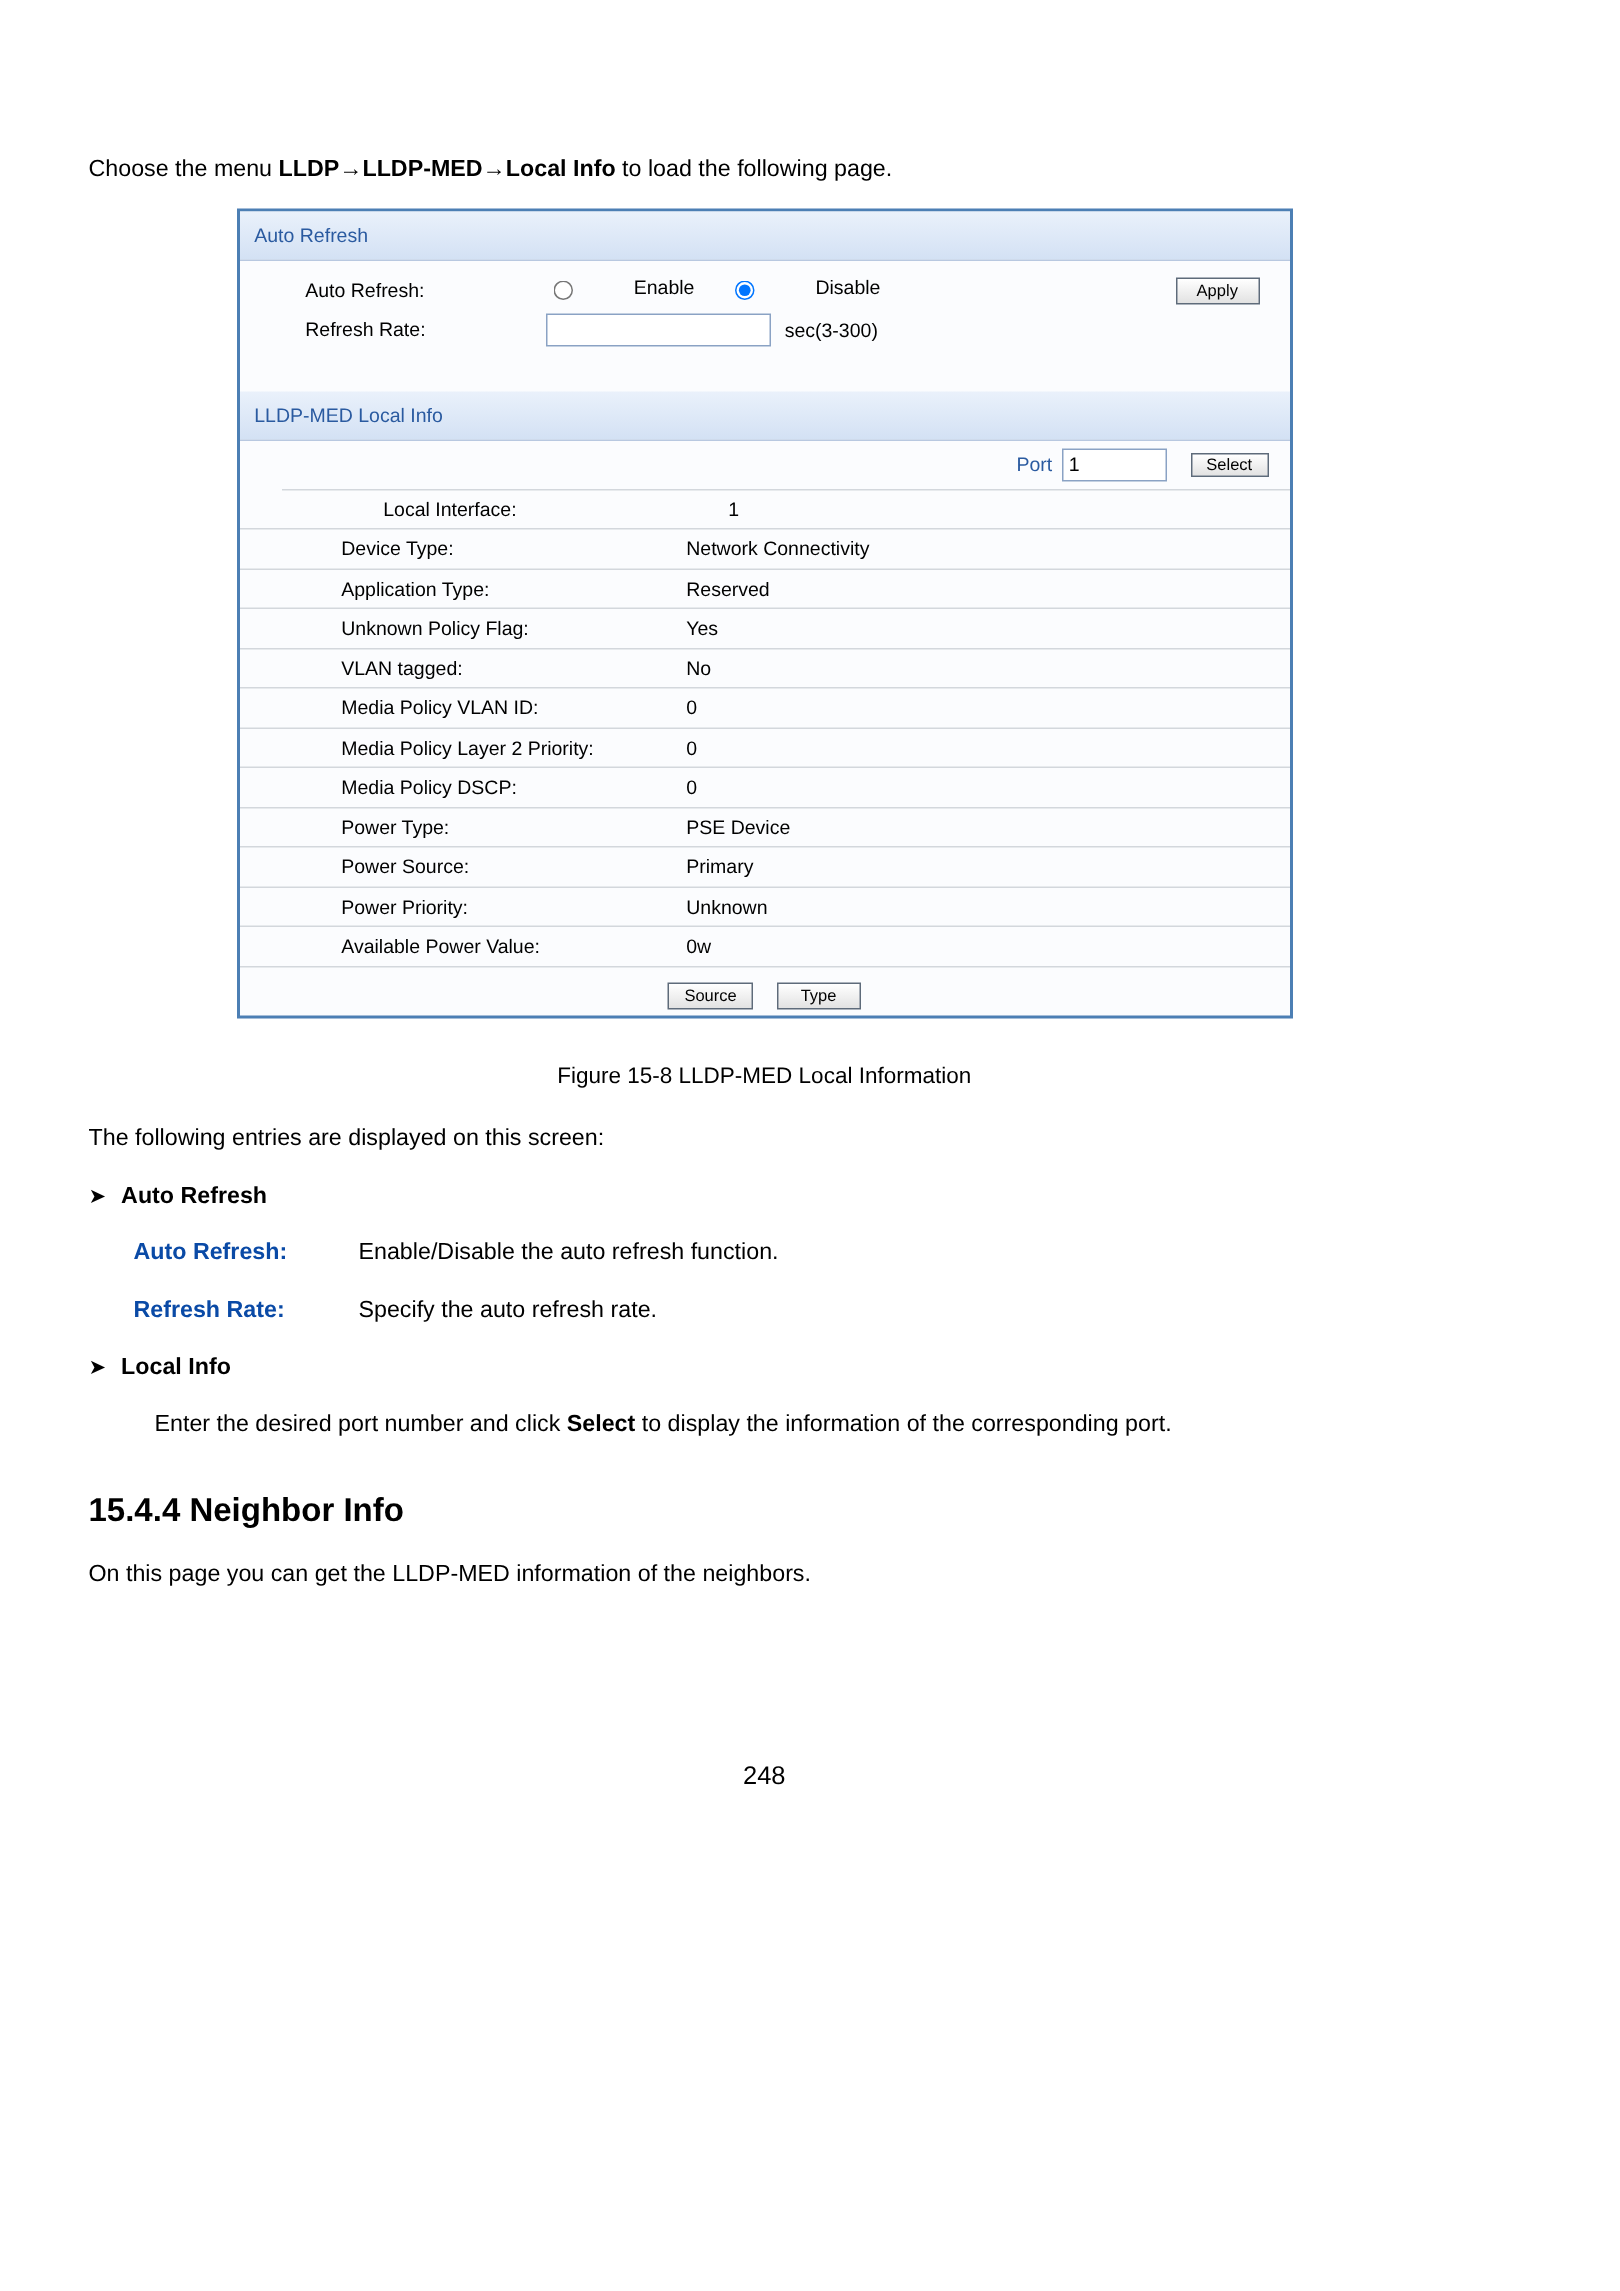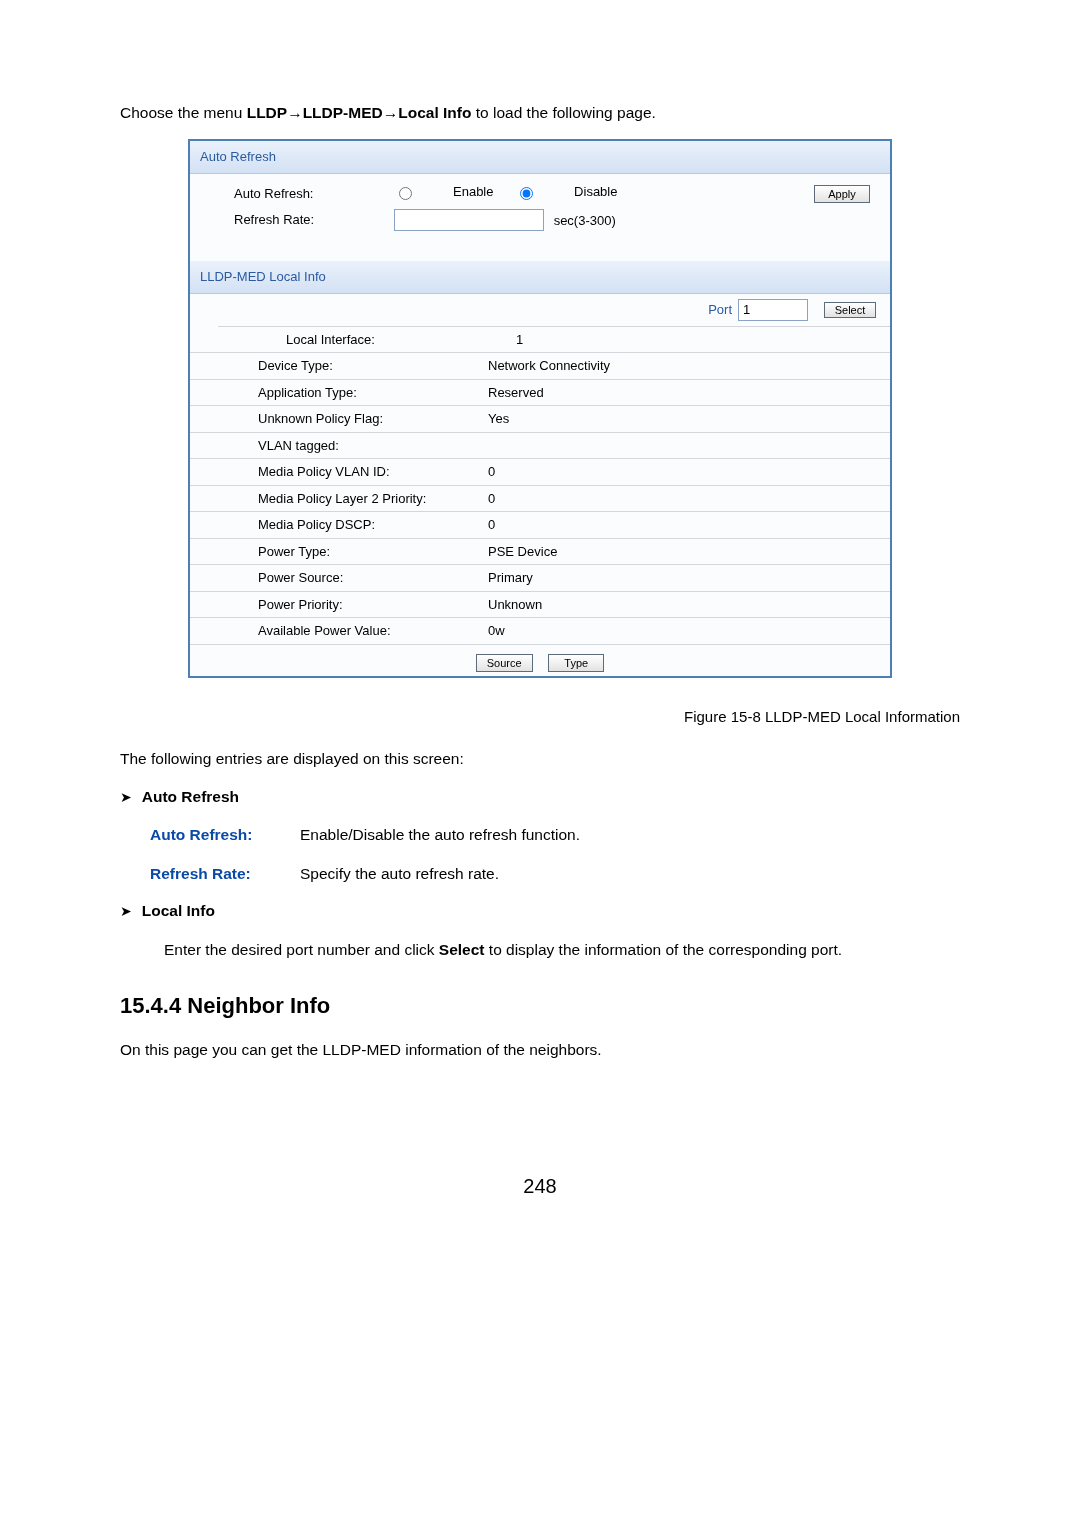--- a/index.html
+++ b/index.html
@@ -5,21 +5,21 @@
   body {
     margin: 0;
     padding: 0;
     font-family: Arial, Helvetica, sans-serif;
     color: #000;
     background: #fff;
   }
   .page {
     width: 1080px;
     margin: 0 auto;
-    padding: 85px 120px 30px 120px;
+    padding: 85px 120px 30px 59px;
     box-sizing: border-box;
     font-size: 15.5px;
     line-height: 1.5;
   }
   .panel {
     margin: 14px auto 6px;
     border: 2.5px solid #4c7fb4;
     background: #fbfcfe;
     font-size: 13px;
     width: 700px;
@@ -63,36 +63,36 @@
     display:grid;
     grid-template-columns: 230px 1fr;
     padding: 3px 14px 3px 68px;
     border-top:1px solid #d3d7dc;
   }
   .info-row:first-child { border-top:1px solid #d3d7dc;margin-left:28px; }
   .info-row span { font-size:13px; color:#000; }
   .btn-row { text-align:center; padding:8px 0 4px; border-top:1px solid #d3d7dc; }
   .btn-row .btn { margin:0 6px; }
 
-  .fig-caption { text-align:right; font-size:15px; margin:28px 0 18px; }
+  .fig-caption { text-align:center; font-size:15px; margin:28px 0 18px; }
   .chev { font-family: Arial; font-size:14px; margin-right:10px; }
   .bullet-row { display:flex; align-items:baseline; margin:12px 0 14px;}
   .bullet-row .btext { font-weight:bold; }
   .def-grid {
     display:grid;
     grid-template-columns: 150px 1fr;
     row-gap: 16px;
     margin: 2px 0 14px 30px;
   }
   .def-grid .term { color:#0a4aa6; font-weight:bold; }
   .indented { margin-left: 44px; text-align:justify; }
   h2.sec {
     font-size:22px; font-weight:bold; margin:28px 0 10px 0;
   }
-  .pgnum { text-align:center; font-size:20px; margin-top:110px; }
+  .pgnum { text-align:center; font-size:17px; margin-top:110px; }
 </style>
 </head>
 <body>
 
 <div class="page">
 
   <p>
     <span>Choose the menu </span><b>LLDP→LLDP-MED→Local Info</b><span> to load the following page.</span>
   </p>
 
@@ -146,20 +146,21 @@
         <div class="info-row">
           <span>Application Type:</span>
           <span>Reserved</span>
         </div>
         <div class="info-row">
           <span>Unknown Policy Flag:</span>
           <span>Yes</span>
         </div>
         <div class="info-row">
           <span>VLAN tagged:</span>
+          <span>No</span>
         </div>
         <div class="info-row">
           <span>Media Policy VLAN ID:</span>
           <span>0</span>
         </div>
         <div class="info-row">
           <span>Media Policy Layer 2 Priority:</span>
           <span>0</span>
         </div>
         <div class="info-row">

